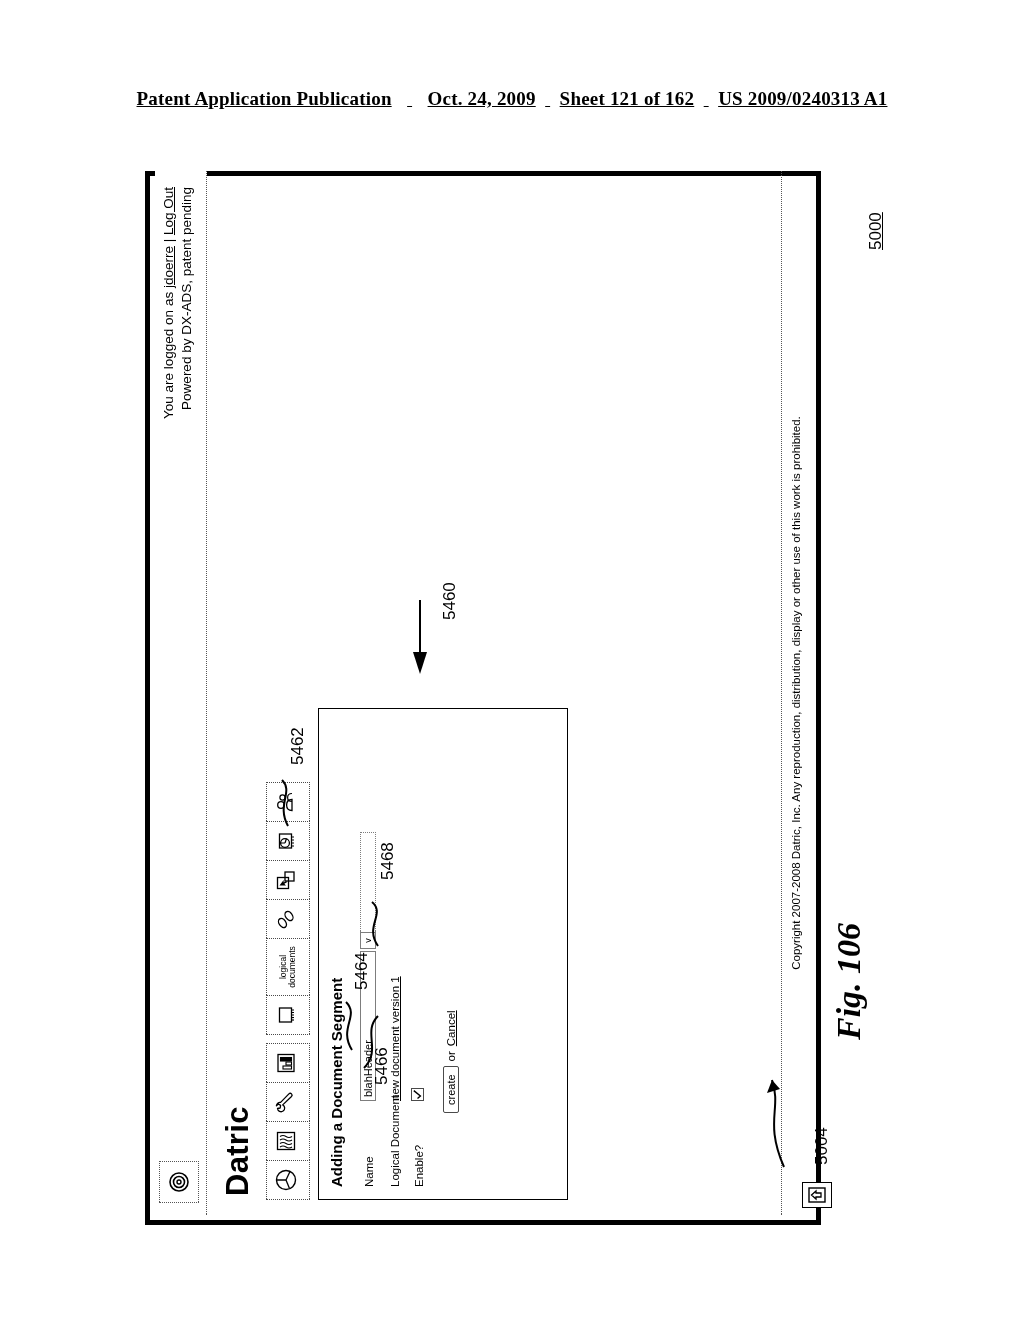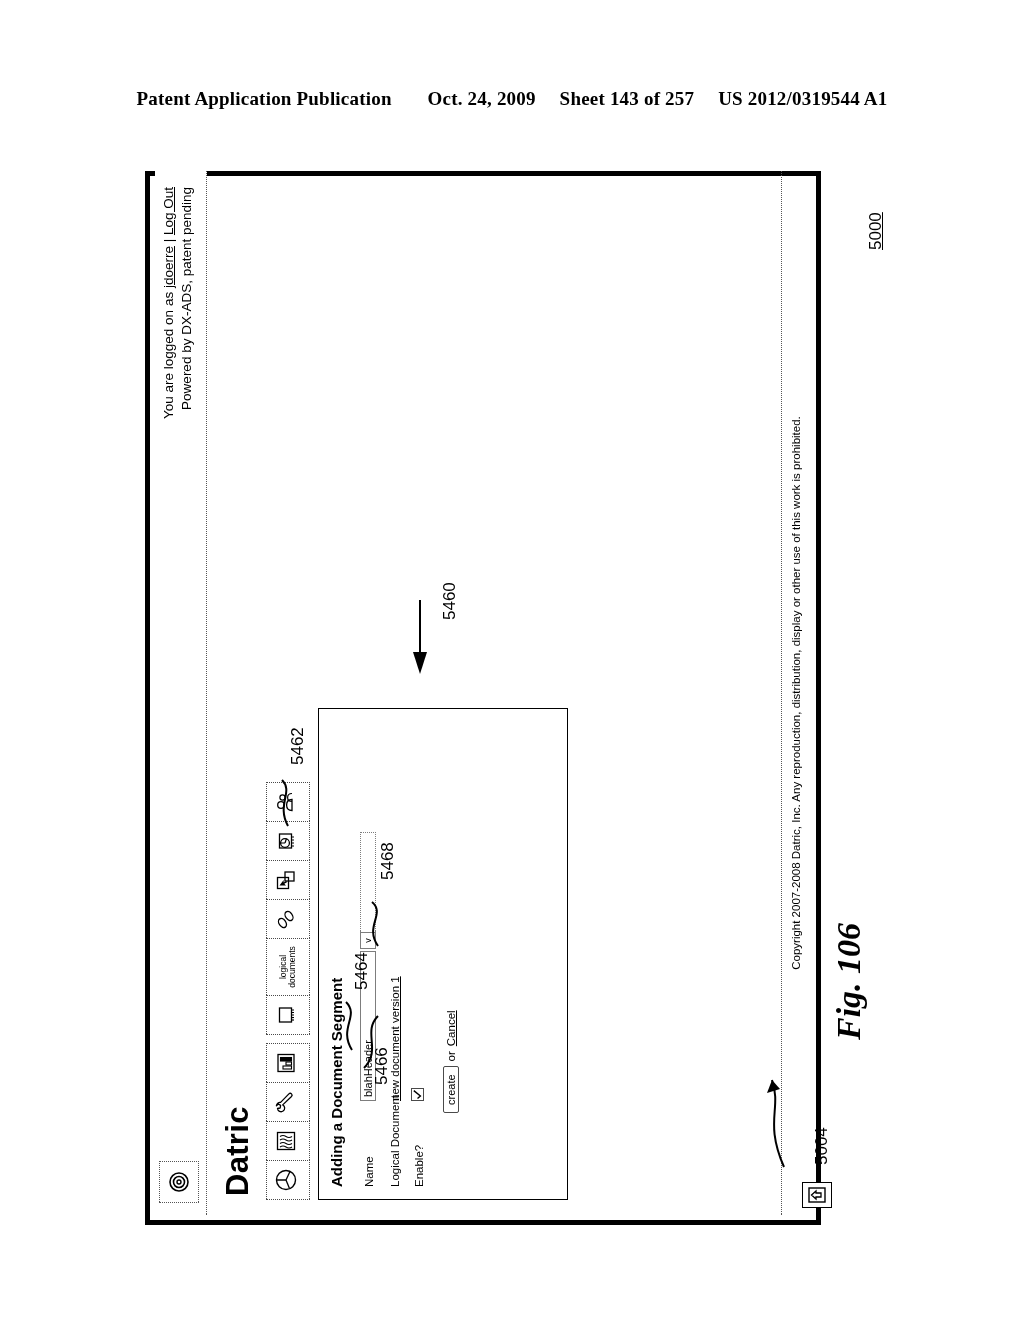--- a/index.html
+++ b/index.html
@@ -4,21 +4,21 @@
 <style>
   html,body{margin:0;padding:0;background:#fff;}
   body{width:1024px;height:1320px;position:relative;font-family:"Liberation Serif",serif;overflow:hidden;}
 
   
   #pat-header{
     position:absolute;top:88px;left:0;width:1024px;
     text-align:center;font-family:"Liberation Serif",serif;
     font-weight:bold;font-size:19px;letter-spacing:.2px;white-space:nowrap;
   }
-  #pat-header span{display:inline-block;vertical-align:baseline;}
+  #pat-header span{display:inline-block;vertical-align:baseline;text-decoration:underline;}
   .hsp1{width:26px;} .hsp2{width:14px;} .hsp3{width:14px;}
 
   
   #fig-label{
     position:absolute;left:830px;top:1040px;
     font-family:"Liberation Serif",serif;font-style:italic;font-weight:bold;
     font-size:34px;
     transform:rotate(-90deg);transform-origin:0 0;
     white-space:nowrap;
   }
@@ -193,23 +193,23 @@
   svg.leader polygon{fill:#000;}
 </style>
 </head>
 <body>
 
 <div id="pat-header">
   <span>Patent Application Publication</span>
   <span class="hsp1">&nbsp;</span>
   <span>Oct. 24, 2009</span>
   <span class="hsp2">&nbsp;</span>
-  <span>Sheet 143 of 257</span>
+  <span>Sheet 121 of 162</span>
   <span class="hsp3">&nbsp;</span>
-  <span>US 2012/0319544 A1</span>
+  <span>US 2009/0240313 A1</span>
 </div>
 
 <div id="fig-label">Fig. 106</div>
 
 <div id="rot-wrap">
 
   <div id="app-window">
 
     <div id="status-strip">
       <div id="status-logo">

